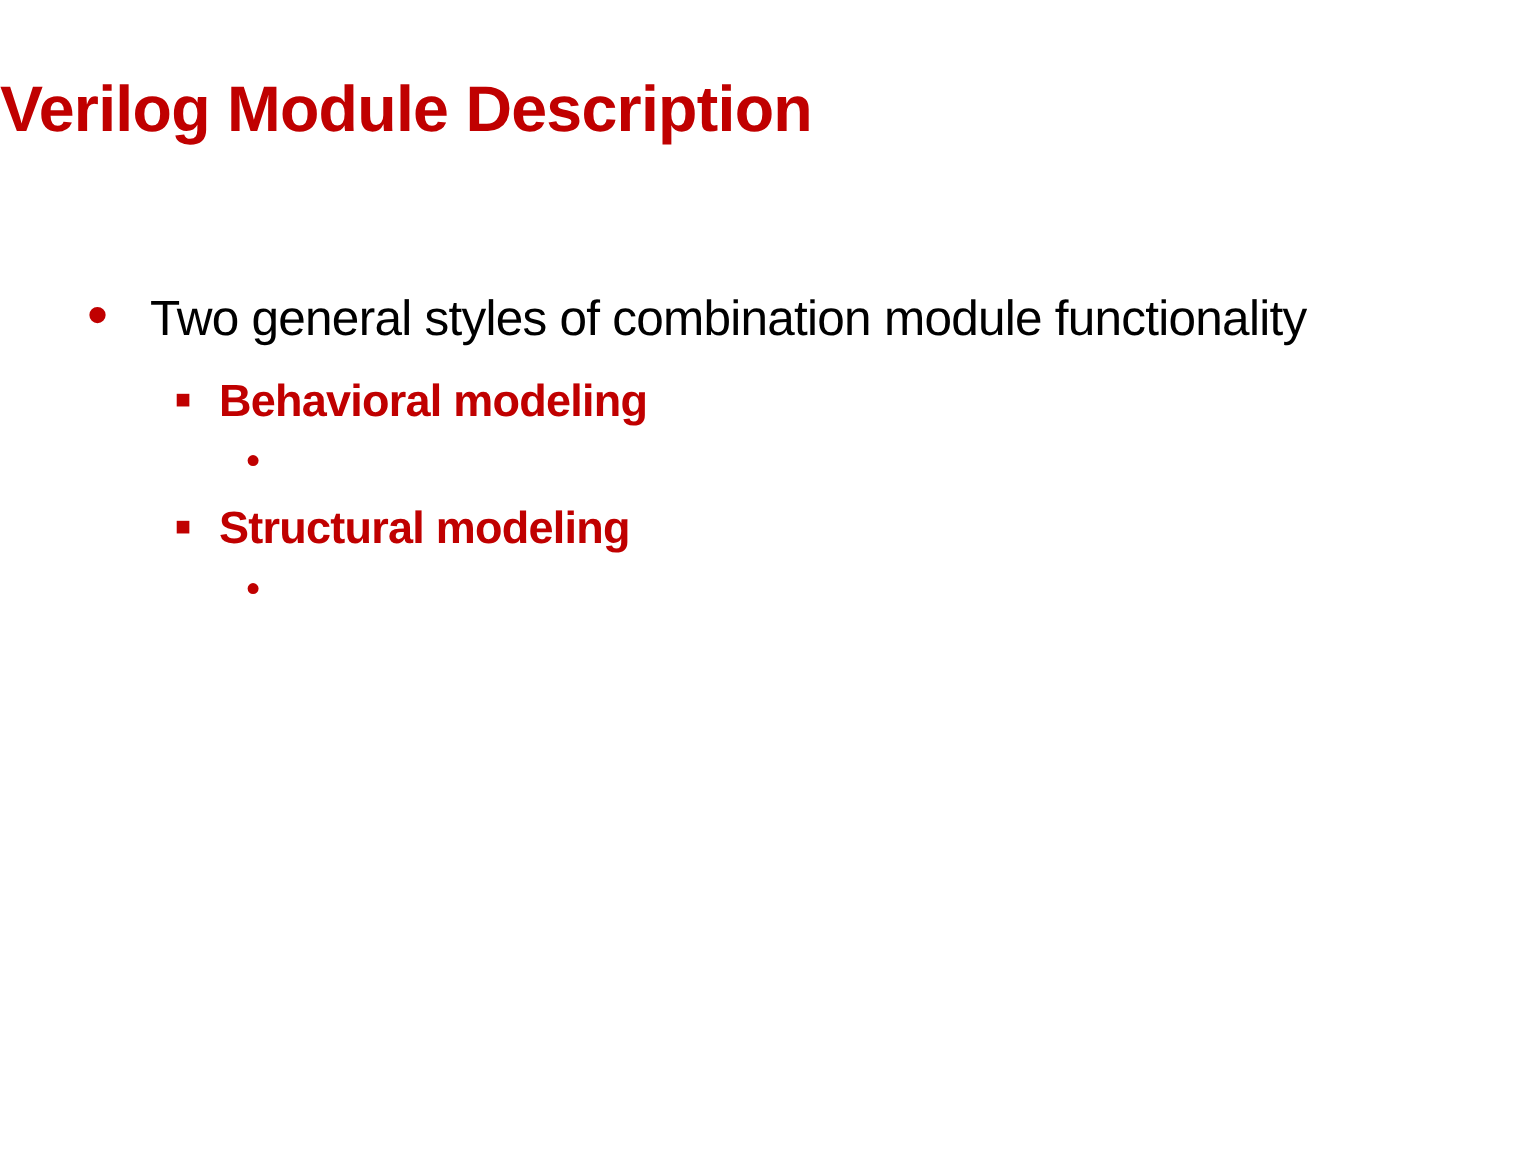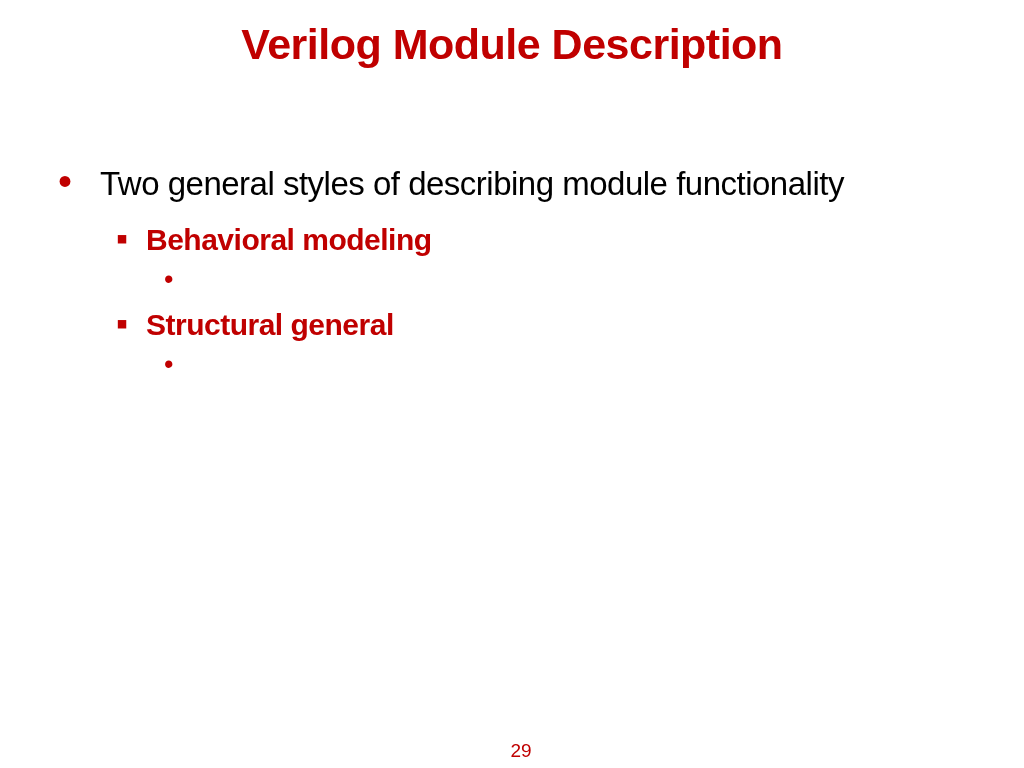--- a/index.html
+++ b/index.html
@@ -8,22 +8,22 @@
     background: #ffffff;
     overflow: hidden;
     font-family: "Liberation Sans", sans-serif;
   }
   .slide {
     position: relative;
     width: 1024px; height: 768px;
     background: #ffffff;
   }
   .title {
-    margin-top: 19px;
-    text-align: center;
+    margin-top: 48px;
+    text-align: left;
     font-size: 43px;
     font-weight: bold;
     letter-spacing: -0.5px;
     line-height: 50px;
     color: #c00000;
   }
   .content {
     position: absolute;
     top: 142px;
     left: 0;
@@ -60,35 +60,35 @@
 <body>
 
 <div class="slide">
 
   <h1 class="title">Verilog Module Description</h1>
 
   <div class="content">
 
     <div class="row l1">
       <span class="marker">•</span>
-      <span class="text">Two general styles of describing module functionality</span>
+      <span class="text">Two general styles of combination module functionality</span>
     </div>
 
     <div class="row l2">
       <span class="marker">▪</span>
       <span class="text">Behavioral modeling</span>
     </div>
 
     <div class="row l3">
       <span class="marker">•</span>
     </div>
 
     <div class="row l2">
       <span class="marker">▪</span>
-      <span class="text">Structural general</span>
+      <span class="text">Structural modeling</span>
     </div>
 
     <div class="row l3">
       <span class="marker">•</span>
     </div>
 
   </div>
 
   <div class="pageno">29</div>
 

